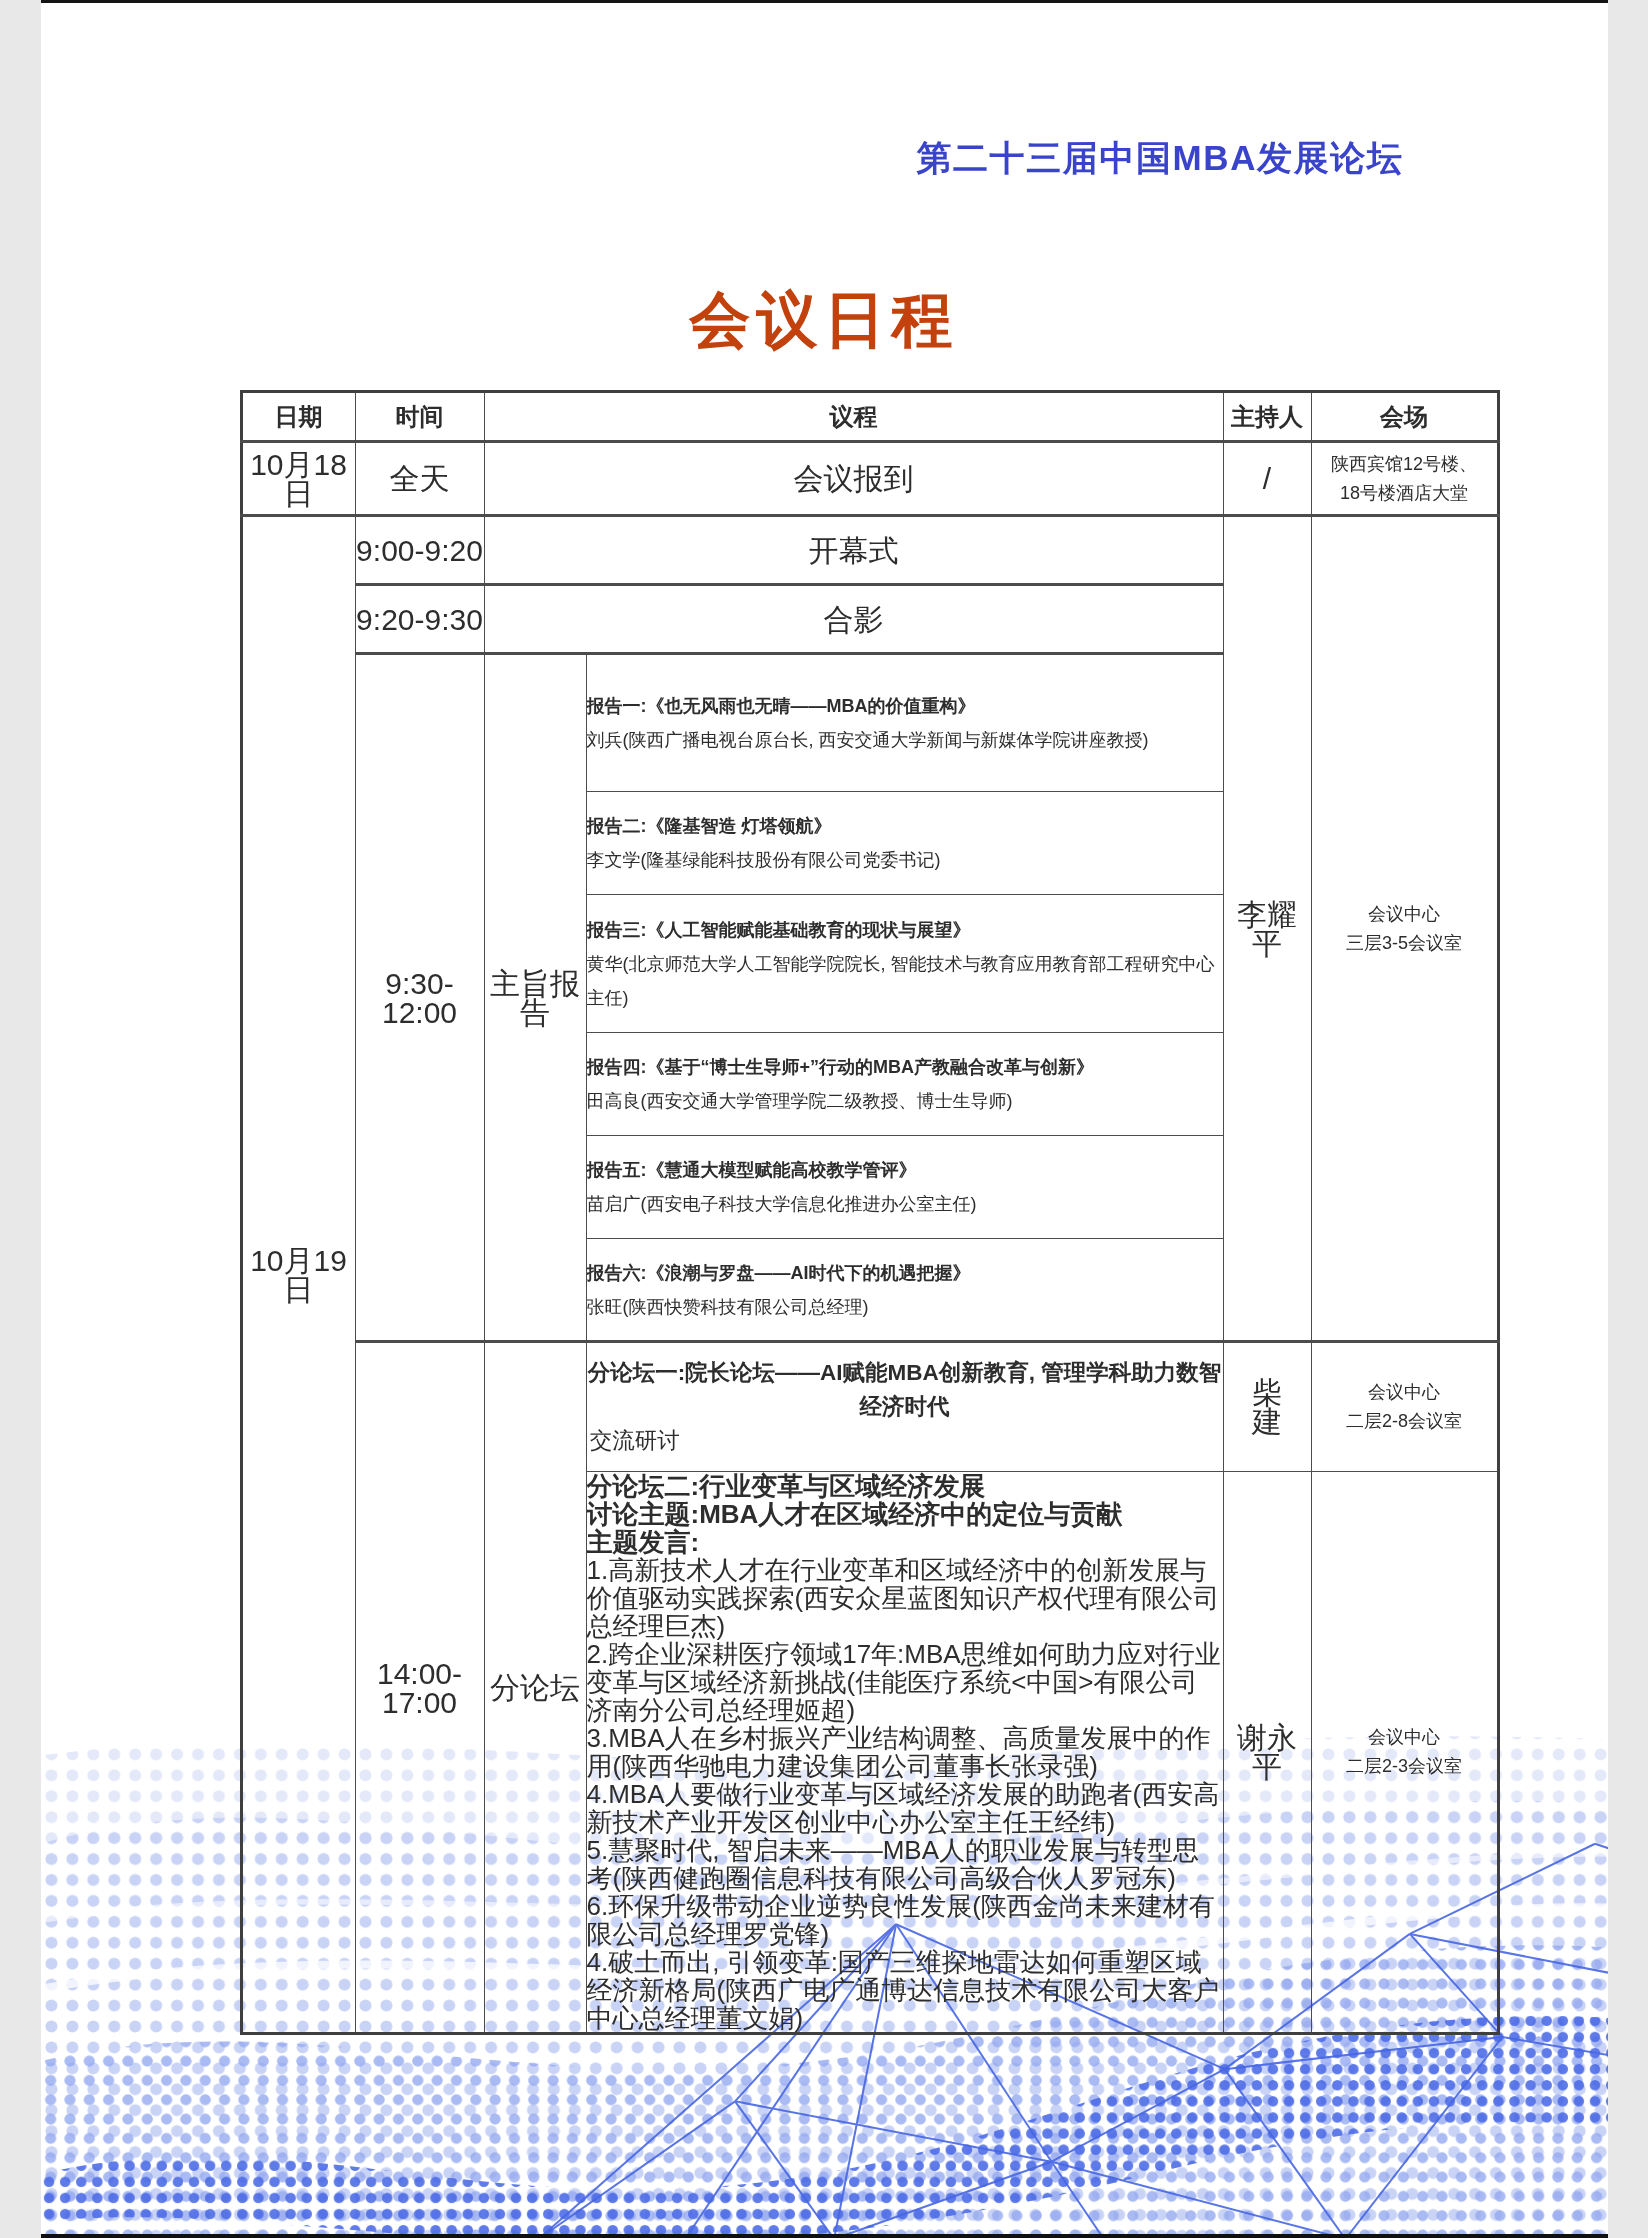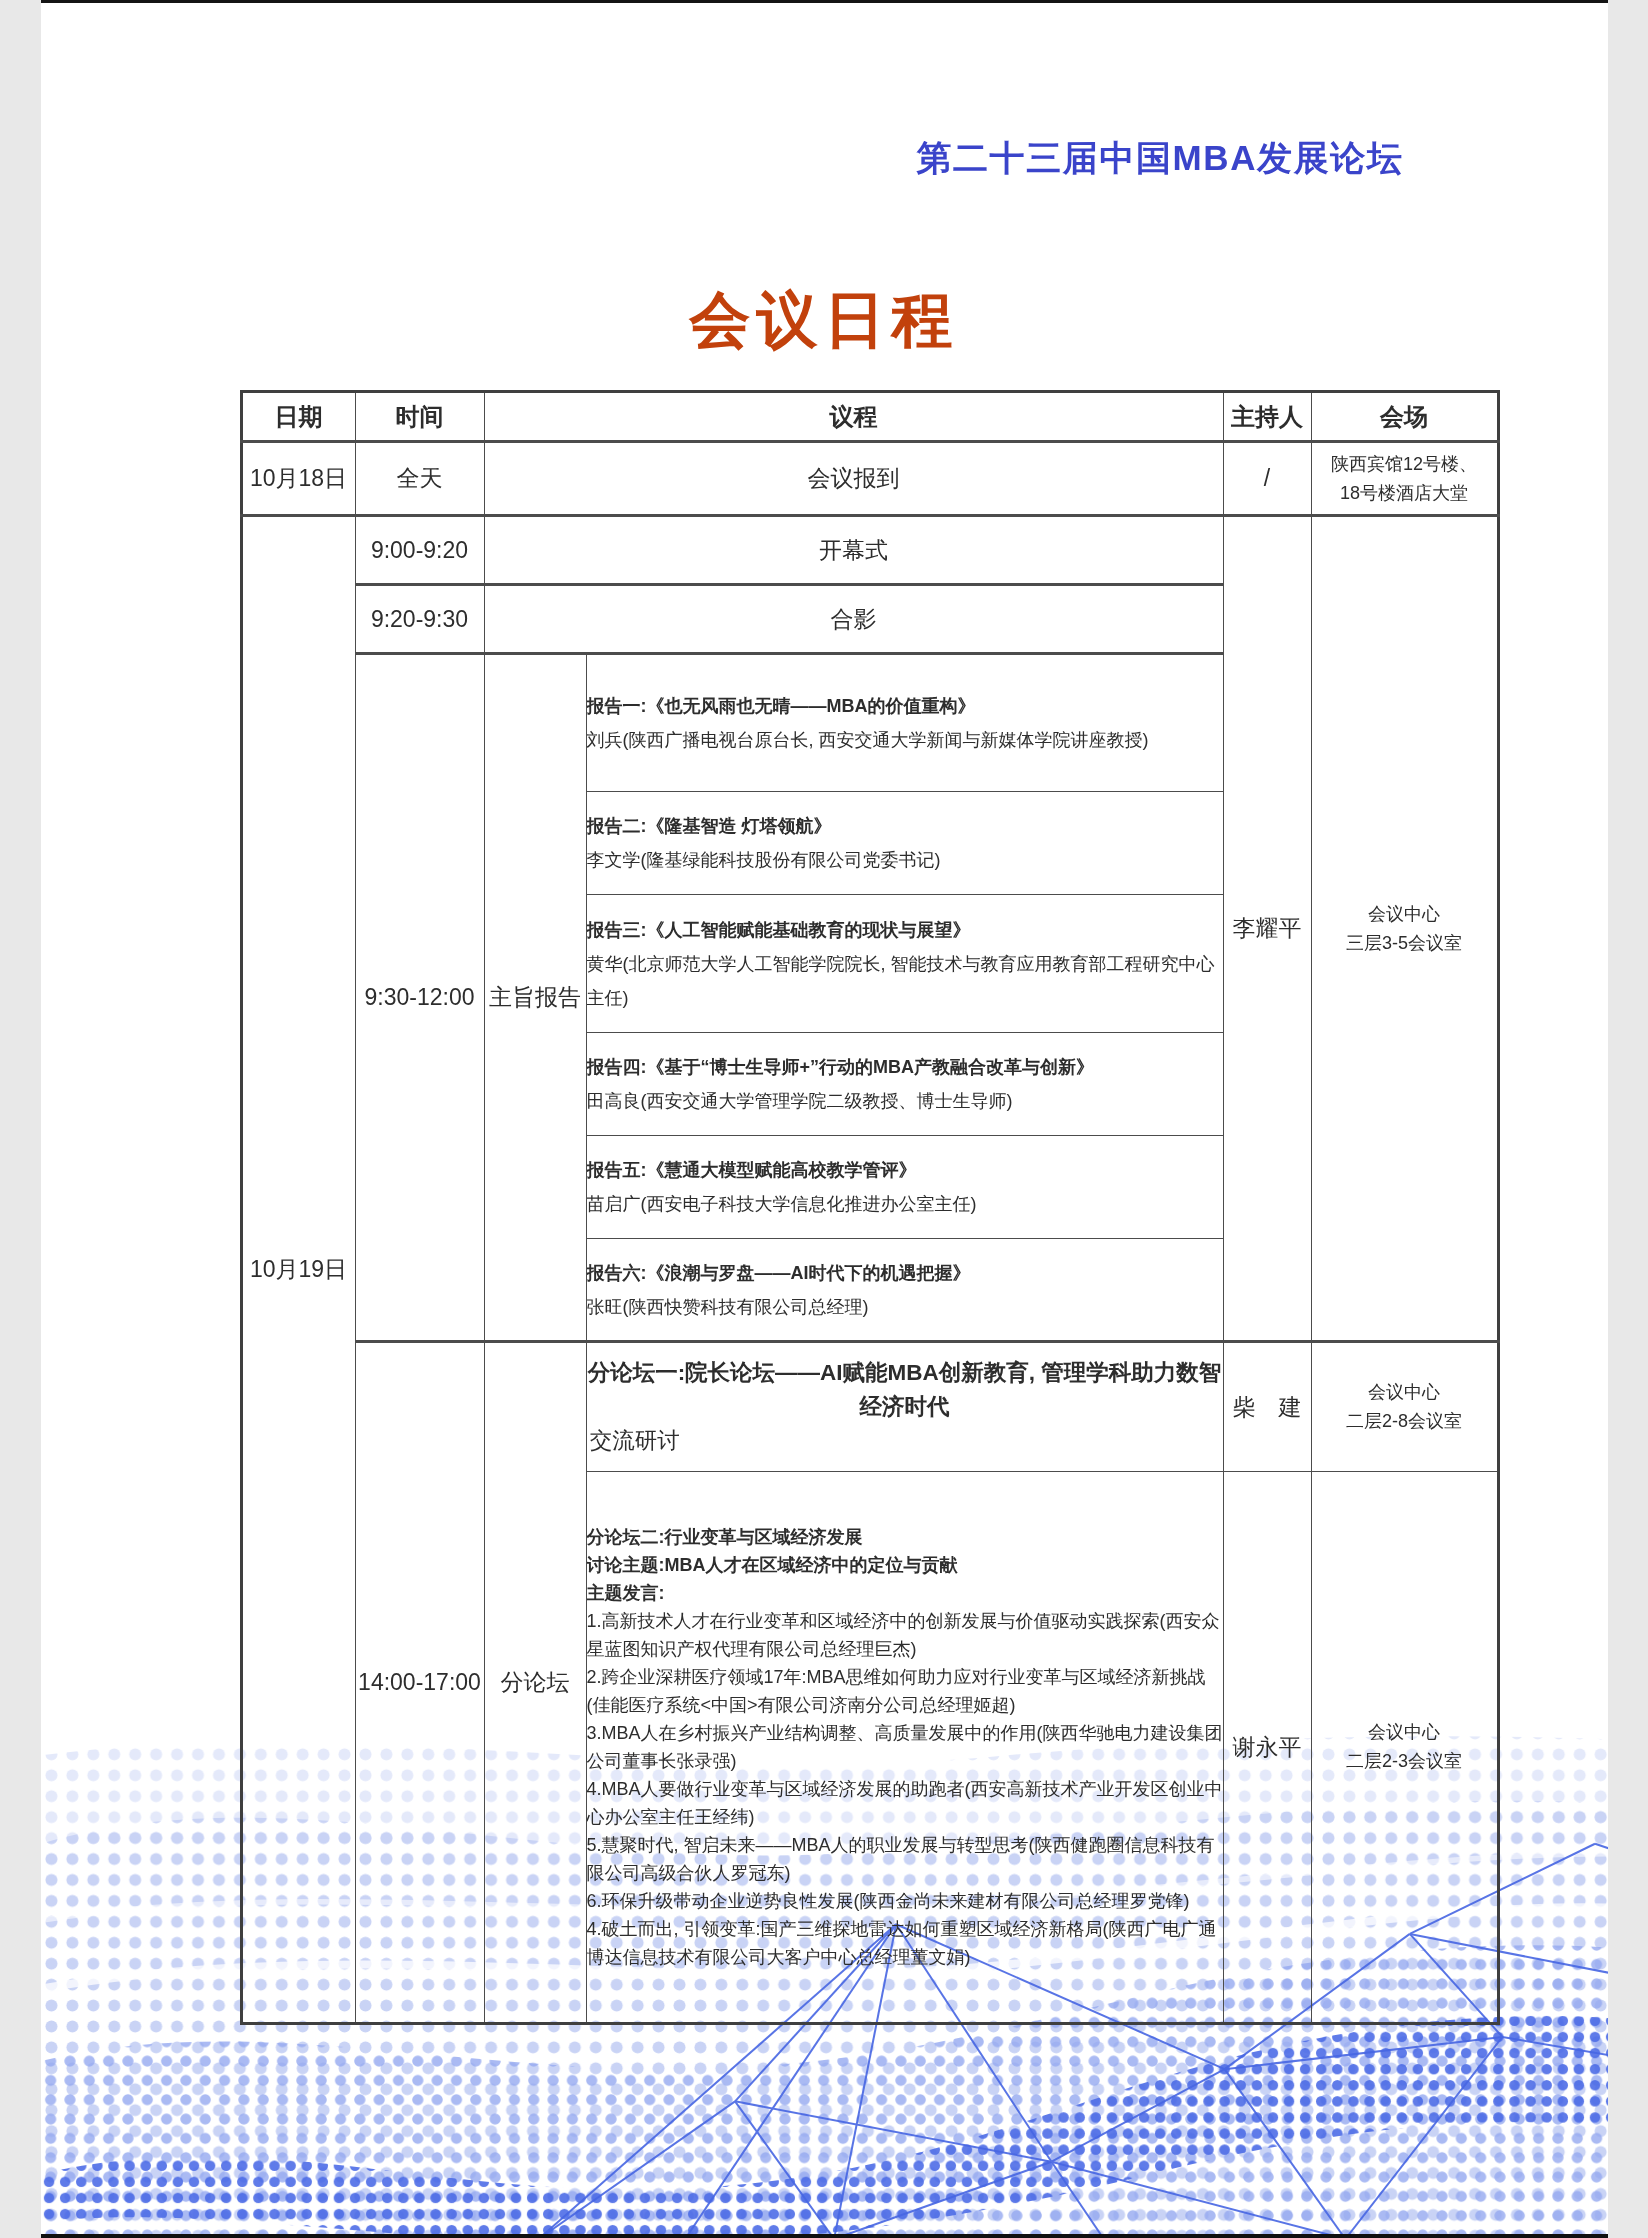--- a/index.html
+++ b/index.html
@@ -15,32 +15,32 @@
 
   .bg-art{position:absolute;left:0;top:1723px;width:1649px;height:516px;z-index:0;}
 
   table.agenda{position:absolute;left:199px;top:390px;width:1256px;z-index:1;
          border-collapse:collapse;table-layout:fixed;background:transparent;}
   .agenda td,.agenda th{border:1.6px solid #4c4c4c;padding:0;font-weight:normal;overflow:hidden;}
   .agenda{border:3.2px solid #3f3f3f;}
   tr.thick td,tr.thick th{border-top-width:3.2px;}
   tr.r-hdr th{border-bottom-width:3.2px;}
 
-  .c{text-align:center;vertical-align:middle;font-size:23px;line-height:29px;}
+  .c{text-align:center;vertical-align:middle;font-size:30px;line-height:29px;}
   .r-hdr th{font-size:24px;font-weight:bold;text-align:center;vertical-align:middle;}
   .venue{font-size:18px;line-height:29px;}
 
   .rpt{vertical-align:middle;padding:0 14.5px;font-size:18px;line-height:34px;text-align:left;}
   .rpt .t{font-weight:bold;}
 
   .f1cell{vertical-align:middle;padding:8px 13px;font-size:22.5px;}
   .f1title{font-weight:bold;text-align:center;line-height:34px;}
   .f1note{text-align:left;line-height:34px;padding-left:3.2px;}
 
-  .f2cell{vertical-align:middle;padding:8px 16px;font-size:18px;line-height:28px;text-align:left;}
+  .f2cell{vertical-align:middle;padding:8px 16px;font-size:26px;line-height:28px;text-align:left;}
   .f2cell p{margin:0;}
   .f2cell p.b{font-weight:bold;}
 </style>
 </head>
 <body>
 
 <div class="page">
   <div class="edge-top"></div>
 
   <div class="brand">第二十三届中国MBA发展论坛</div>

